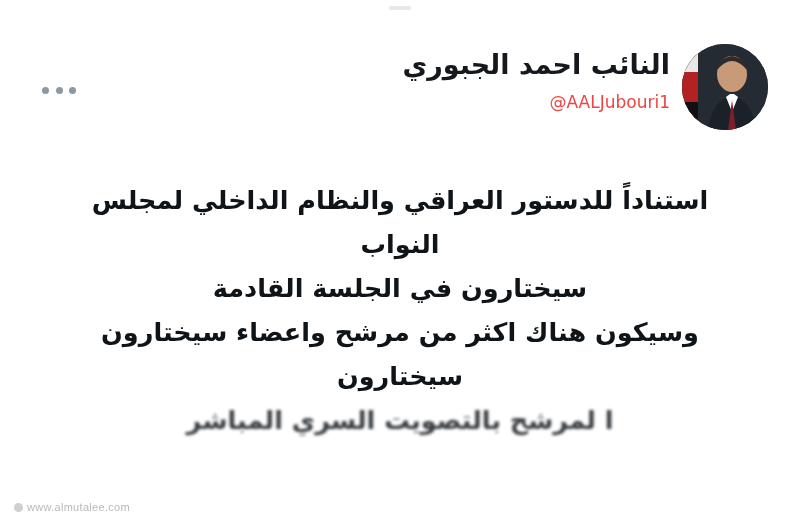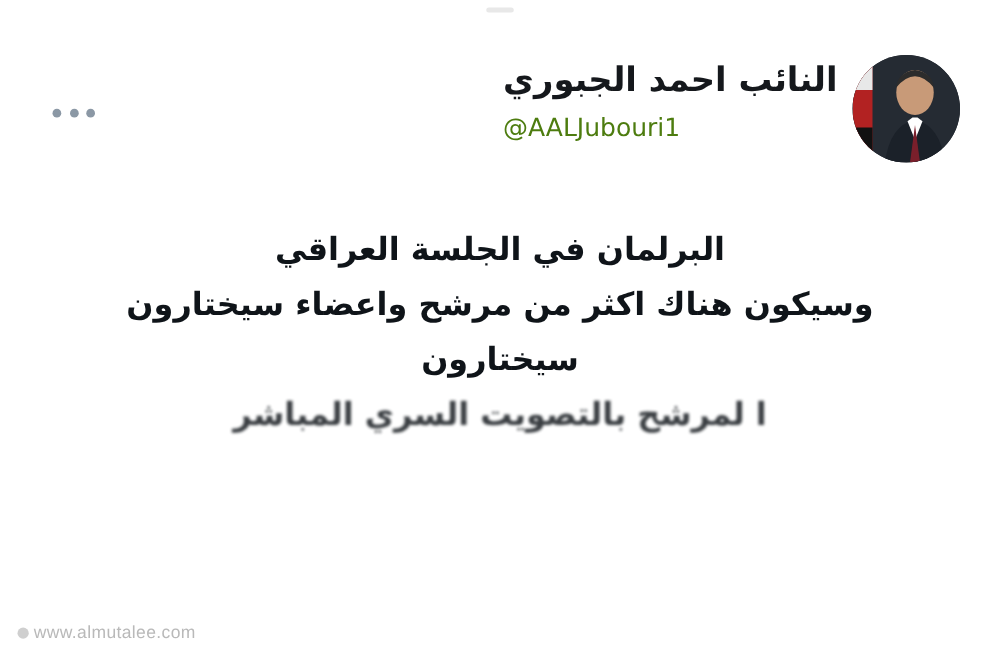--- a/index.html
+++ b/index.html
@@ -73,27 +73,27 @@
     direction: rtl;
   }
   .display-name {
     font-size: 27px;
     font-weight: bold;
     color: #15181c;
     line-height: 34px;
     white-space: nowrap;
   }
   .handle {
-    font-size: 20px;
-    color: #4d7c0f;
+    font-size: 17px;
+    color: #ef4444;
     line-height: 34px;
     margin-top: 3px;
     white-space: nowrap;
     direction: ltr;
-    text-align: left;
+    text-align: right;
   }
 
   .more-dots {
     position: absolute;
     top: 52px;
     left: 42px;
     width: 34px;
     height: 8px;
     display: flex;
     justify-content: space-between;
@@ -127,21 +127,21 @@
   .line-blur {
     filter: blur(1.4px);
     opacity: 0.82;
   }
 
   
   .watermark {
     position: absolute;
     bottom: 7px;
     left: 14px;
-    font-size: 14px;
+    font-size: 11px;
     color: #b9b9b9;
     letter-spacing: 0.3px;
     direction: ltr;
     font-family: "Liberation Sans", sans-serif;
   }
   .watermark .wm-logo {
     display: inline-block;
     width: 9px;
     height: 9px;
     border-radius: 50%;
@@ -180,21 +180,22 @@
         <path d="M35 26 Q50 8 65 26 Q64 14 50 12 Q36 14 35 26 Z" fill="#2c2c2c"></path>
         <path d="M26 86 Q30 56 50 52 Q70 56 74 86 Z" fill="#1b2129"></path>
         <path d="M44 53 L50 68 L56 53 L52 50 L48 50 Z" fill="#ffffff"></path>
         <path d="M50 56 L46 86 L54 86 Z" fill="#7a1f2b"></path>
       </svg>
     </div>
 
   </div>
 
   <div class="tweet-body">
-    <p>البرلمان في الجلسة العراقي</p>
+    <p>استناداً للدستور العراقي والنظام الداخلي لمجلس النواب</p>
+    <p>سيختارون في الجلسة القادمة</p>
     <p>وسيكون هناك اكثر من مرشح واعضاء سيختارون سيختارون</p>
     <p class="line-blur">ا لمرشح بالتصويت السري المباشر</p>
 
   </div>
 
   <div class="watermark">
     <span class="wm-logo"></span><span>www.almutalee.com</span>
   </div>
 
 </div>

